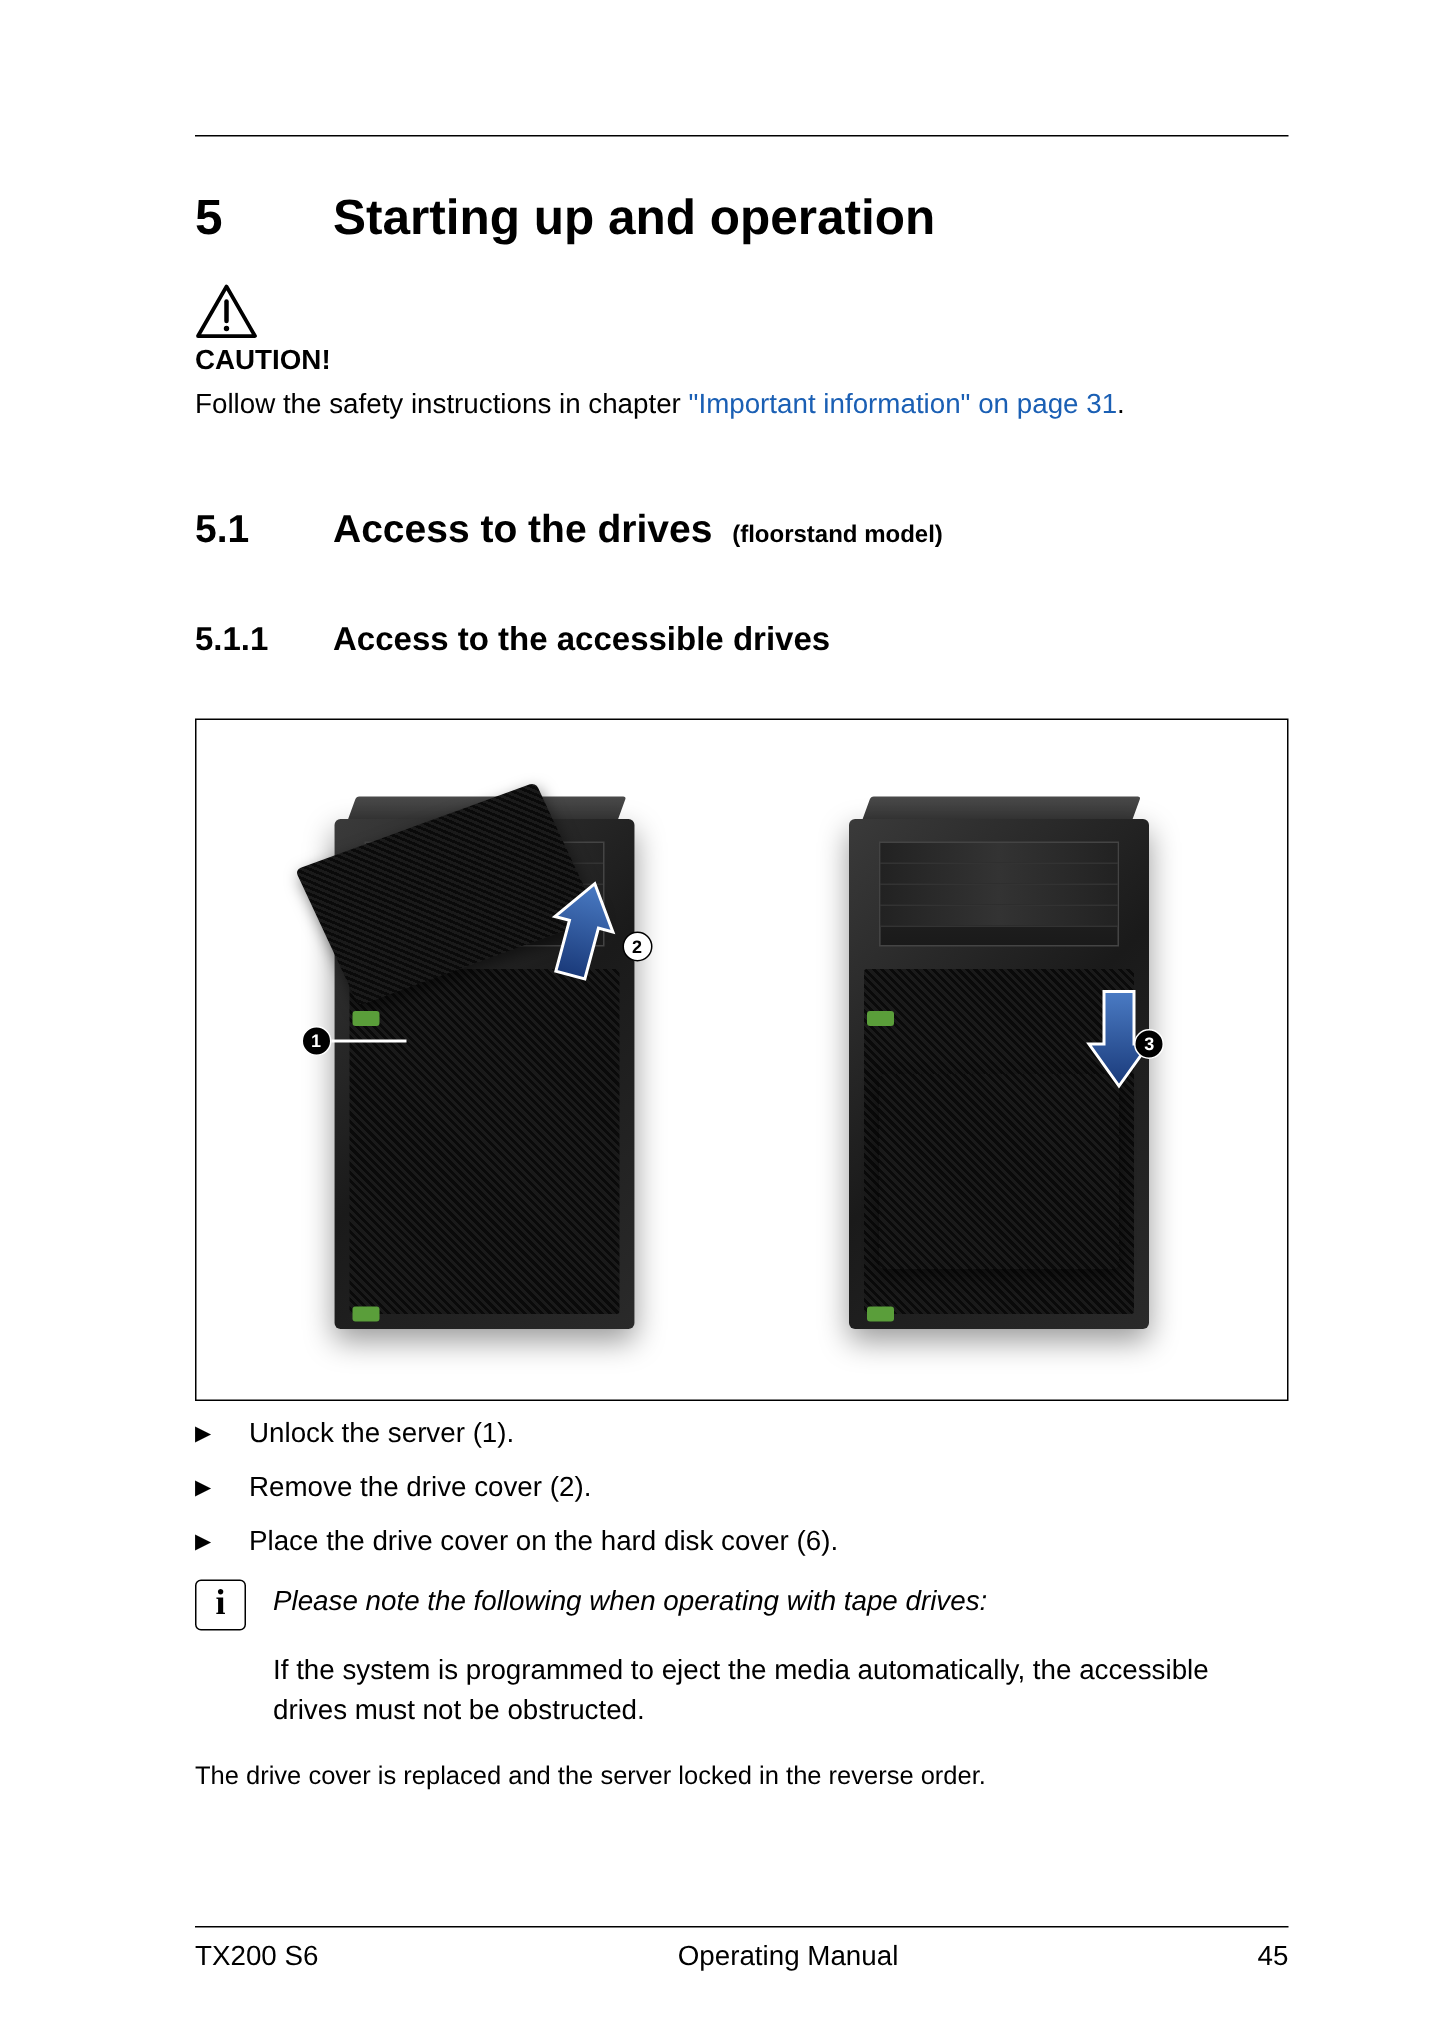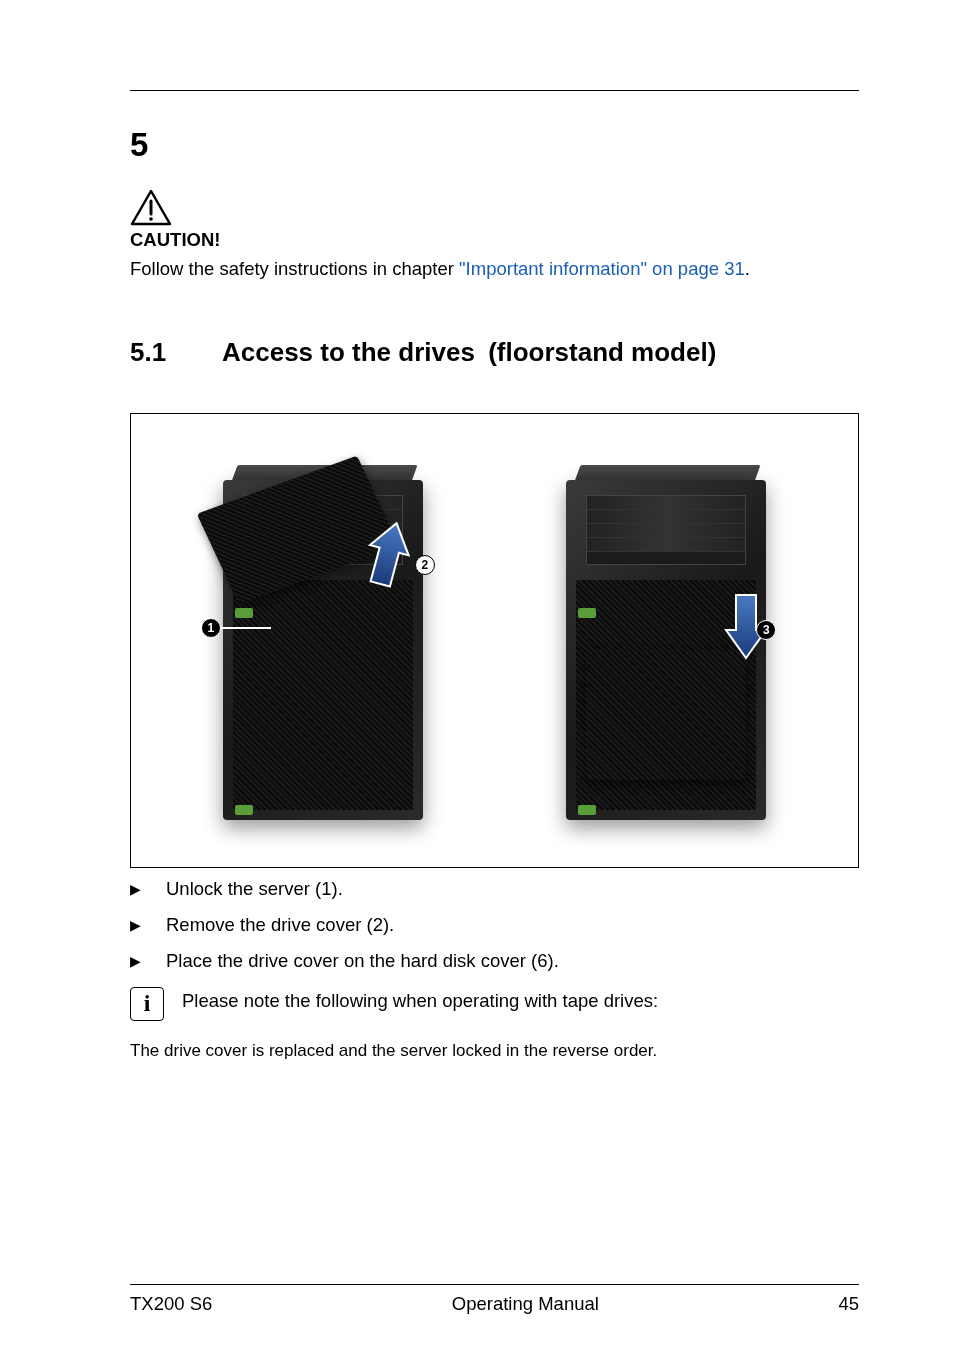--- a/index.html
+++ b/index.html
@@ -62,21 +62,21 @@
       font-weight: bold;
       margin-bottom: 45px;
       display: flex;
       align-items: flex-start;
     }
     .section-num {
       width: 92px;
       flex-shrink: 0;
     }
     .section-suffix {
-      font-size: 26px;
+      font-size: 16px;
       font-weight: bold;
       margin-left: 6px;
     }
     .subsection-heading {
       font-size: 22px;
       font-weight: bold;
       margin-bottom: 40px;
       display: flex;
     }
     .subsection-num {
@@ -241,21 +241,22 @@
       font-weight: bold;
       margin-right: 18px;
       flex-shrink: 0;
     }
     .info-text {
       flex: 1;
       font-size: 18.5px;
       line-height: 1.5;
     }
     .info-text p:first-child {
-      margin-bottom: 6px;
+      margin-bottom: 18px;
+      font-style: italic;
     }
     .body-text {
       font-size: 17px;
       margin-bottom: 20px;
     }
     .footer {
       position: absolute;
       bottom: 34px;
       left: 130px;
       right: 95px;
@@ -269,20 +270,21 @@
     }
   </style>
 </head>
 <body>
 
 <div class="page">
   <div class="top-rule"></div>
 
   <h1 class="chapter-heading">
     <span class="chapter-num">5</span>
+    <span>Starting up and operation</span>
   </h1>
 
   <div class="caution-block">
     <svg class="caution-icon" viewBox="0 0 42 38">
       <path d="M21 2 L40 35 L2 35 Z" fill="none" stroke="#000" stroke-width="2.5" stroke-linejoin="round"></path>
       <line x1="21" y1="12" x2="21" y2="25" stroke="#000" stroke-width="3" stroke-linecap="round"></line>
       <circle cx="21" cy="30" r="1.8" fill="#000"></circle>
     </svg>
     <div class="caution-text">
       <span class="caution-label">CAUTION!</span>
@@ -291,20 +293,24 @@
   </div>
 
   <h2 class="section-heading">
     <span class="section-num">5.1</span>
     <span>
       <span>Access to the drives</span>
       <span class="section-suffix">(floorstand model)</span>
     </span>
   </h2>
 
+  <h3 class="subsection-heading">
+    <span class="subsection-num">5.1.1</span>
+    <span>Access to the accessible drives</span>
+  </h3>
 
   <div class="figure-box">
 
     <div class="tower">
       <div class="tower-top"></div>
       <div class="tower-body"></div>
       <div class="drive-bay">
         <div class="drive-slot"></div>
         <div class="drive-slot"></div>
         <div class="drive-slot"></div>
@@ -375,20 +381,21 @@
     </div>
   </div>
 
   <div class="info-block">
     <div class="info-icon" style="font-family: &quot;Times New Roman&quot;, serif;">
         <span style="font-weight: bold; font-size: 24px;">i</span>
       </div>
 
     <div class="info-text">
       <p>Please note the following when operating with tape drives:</p>
+      <p>If the system is programmed to eject the media automatically, the accessible drives must not be obstructed.</p>
     </div>
   </div>
 
   <style>
     .info-icon { position: relative; }
     .info-icon::before {
       content: "";
     }
   </style>
 

